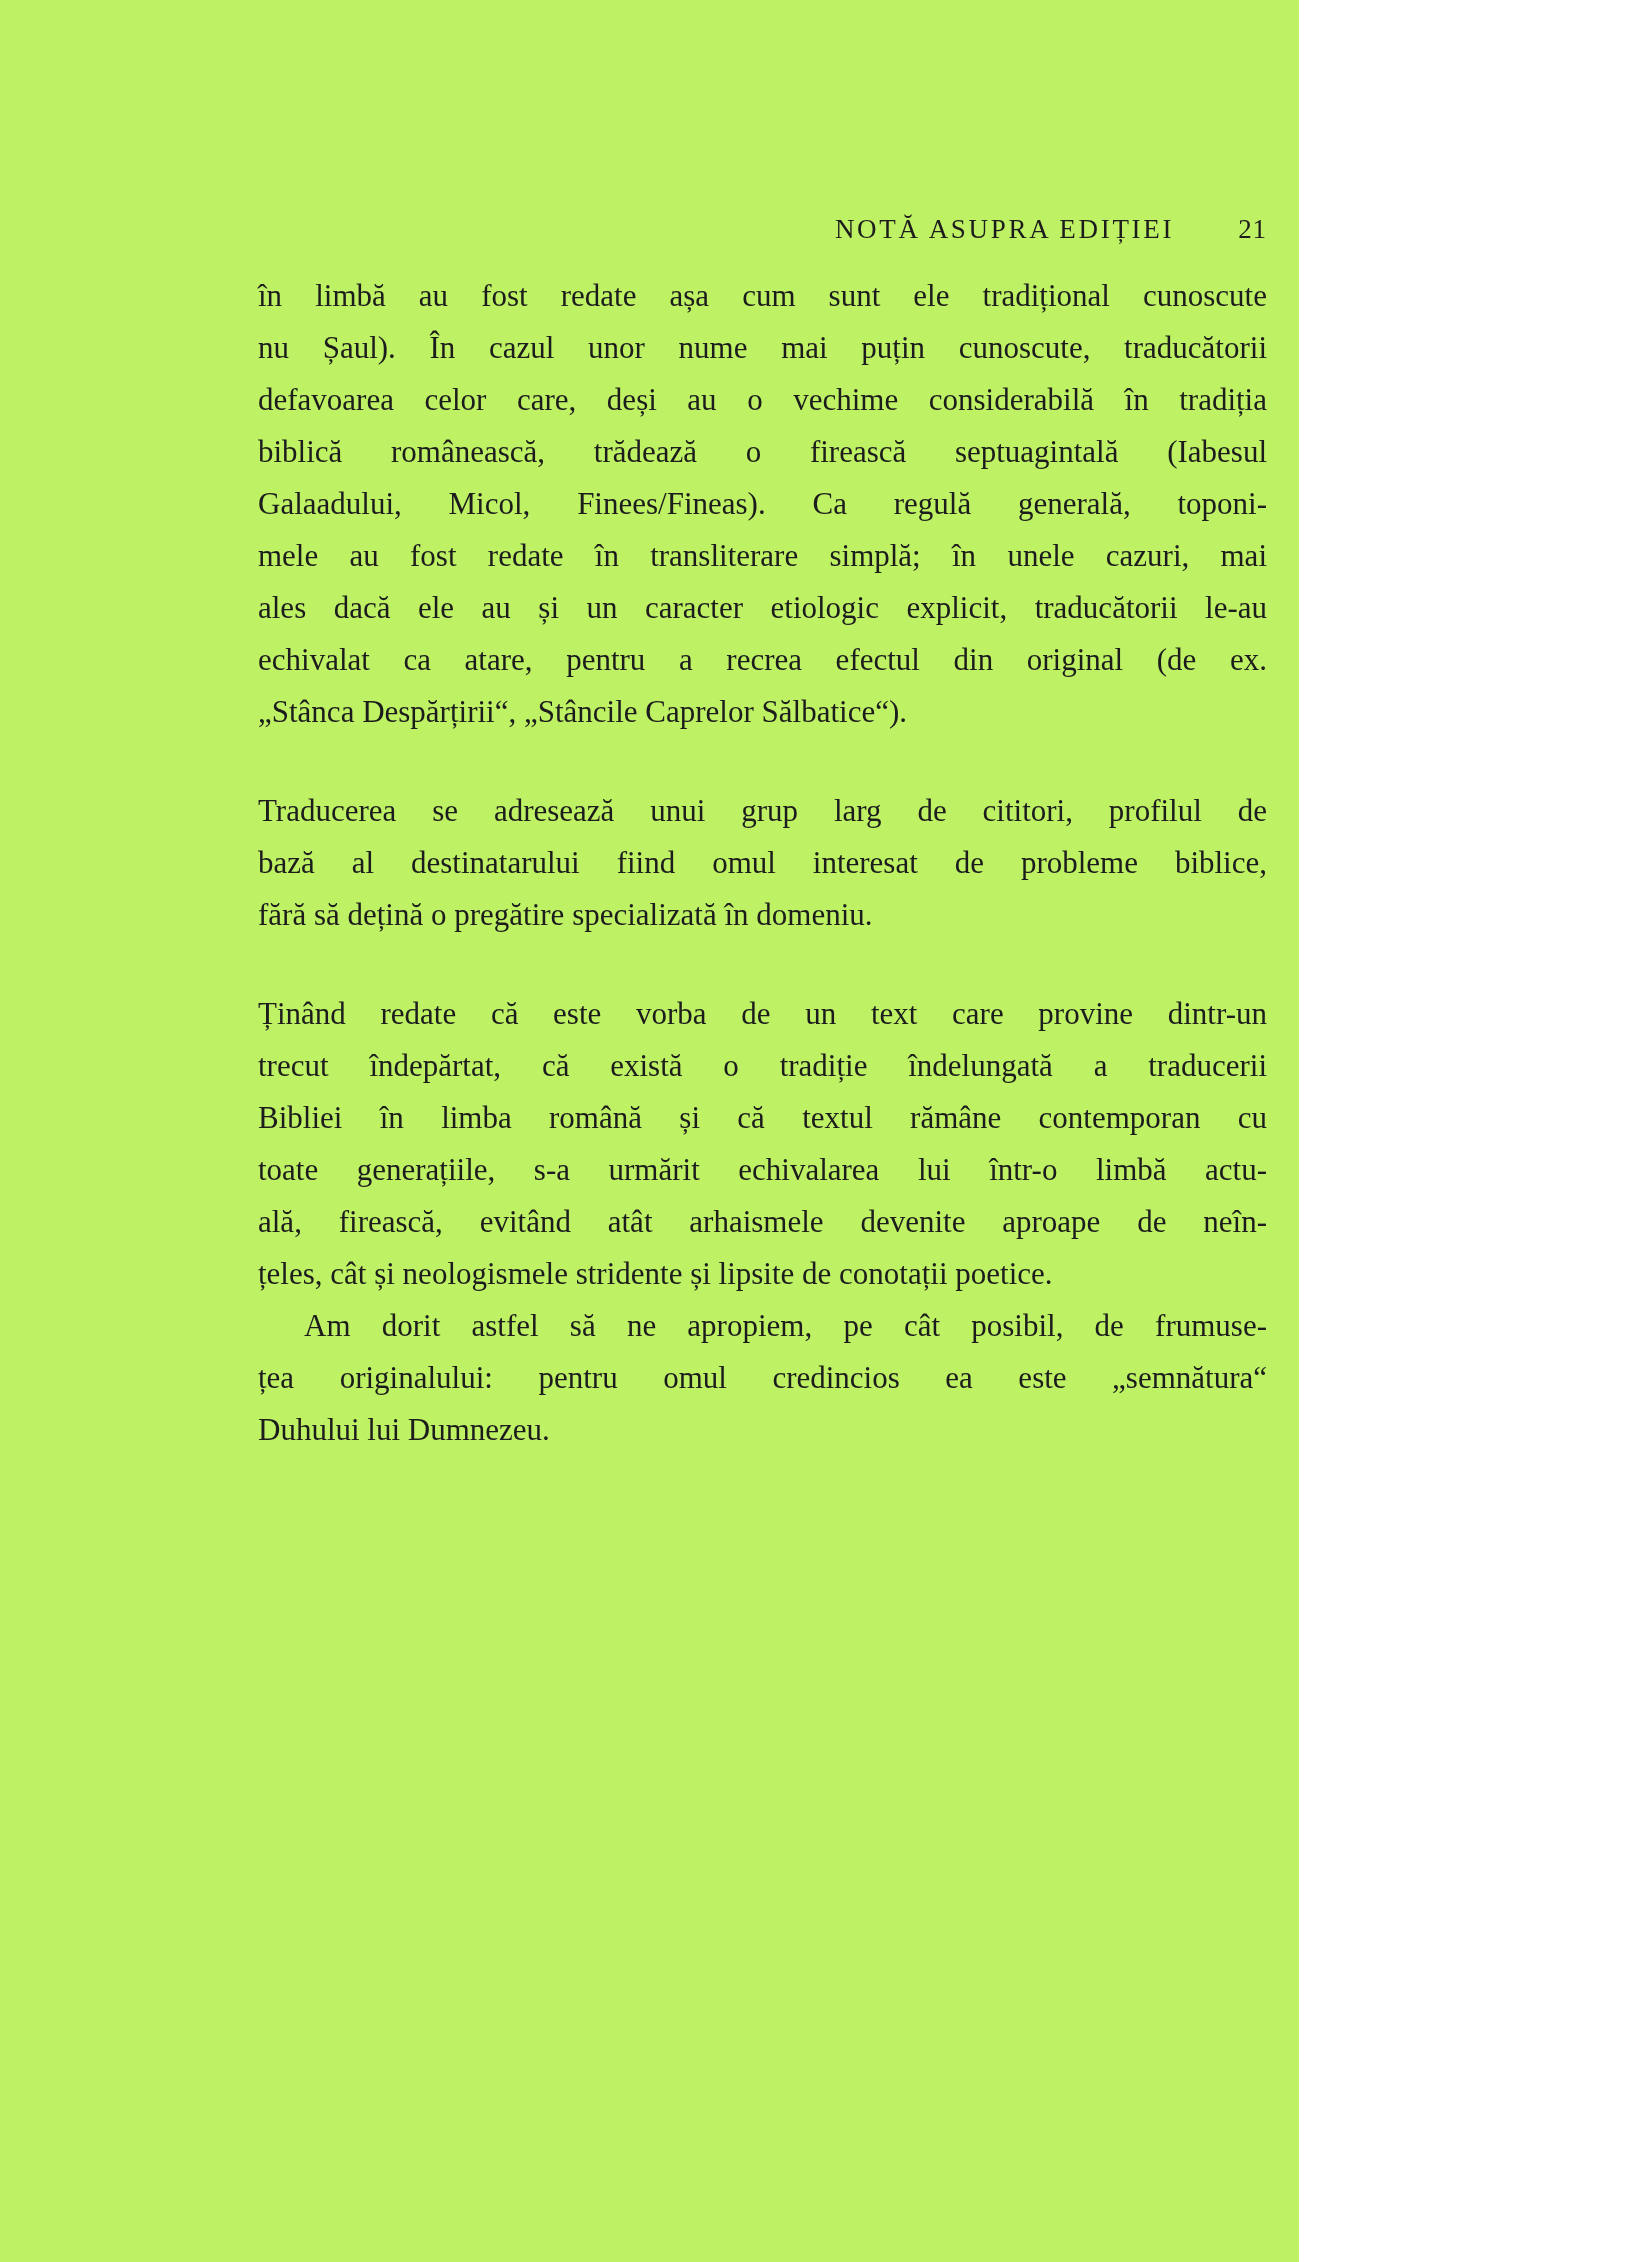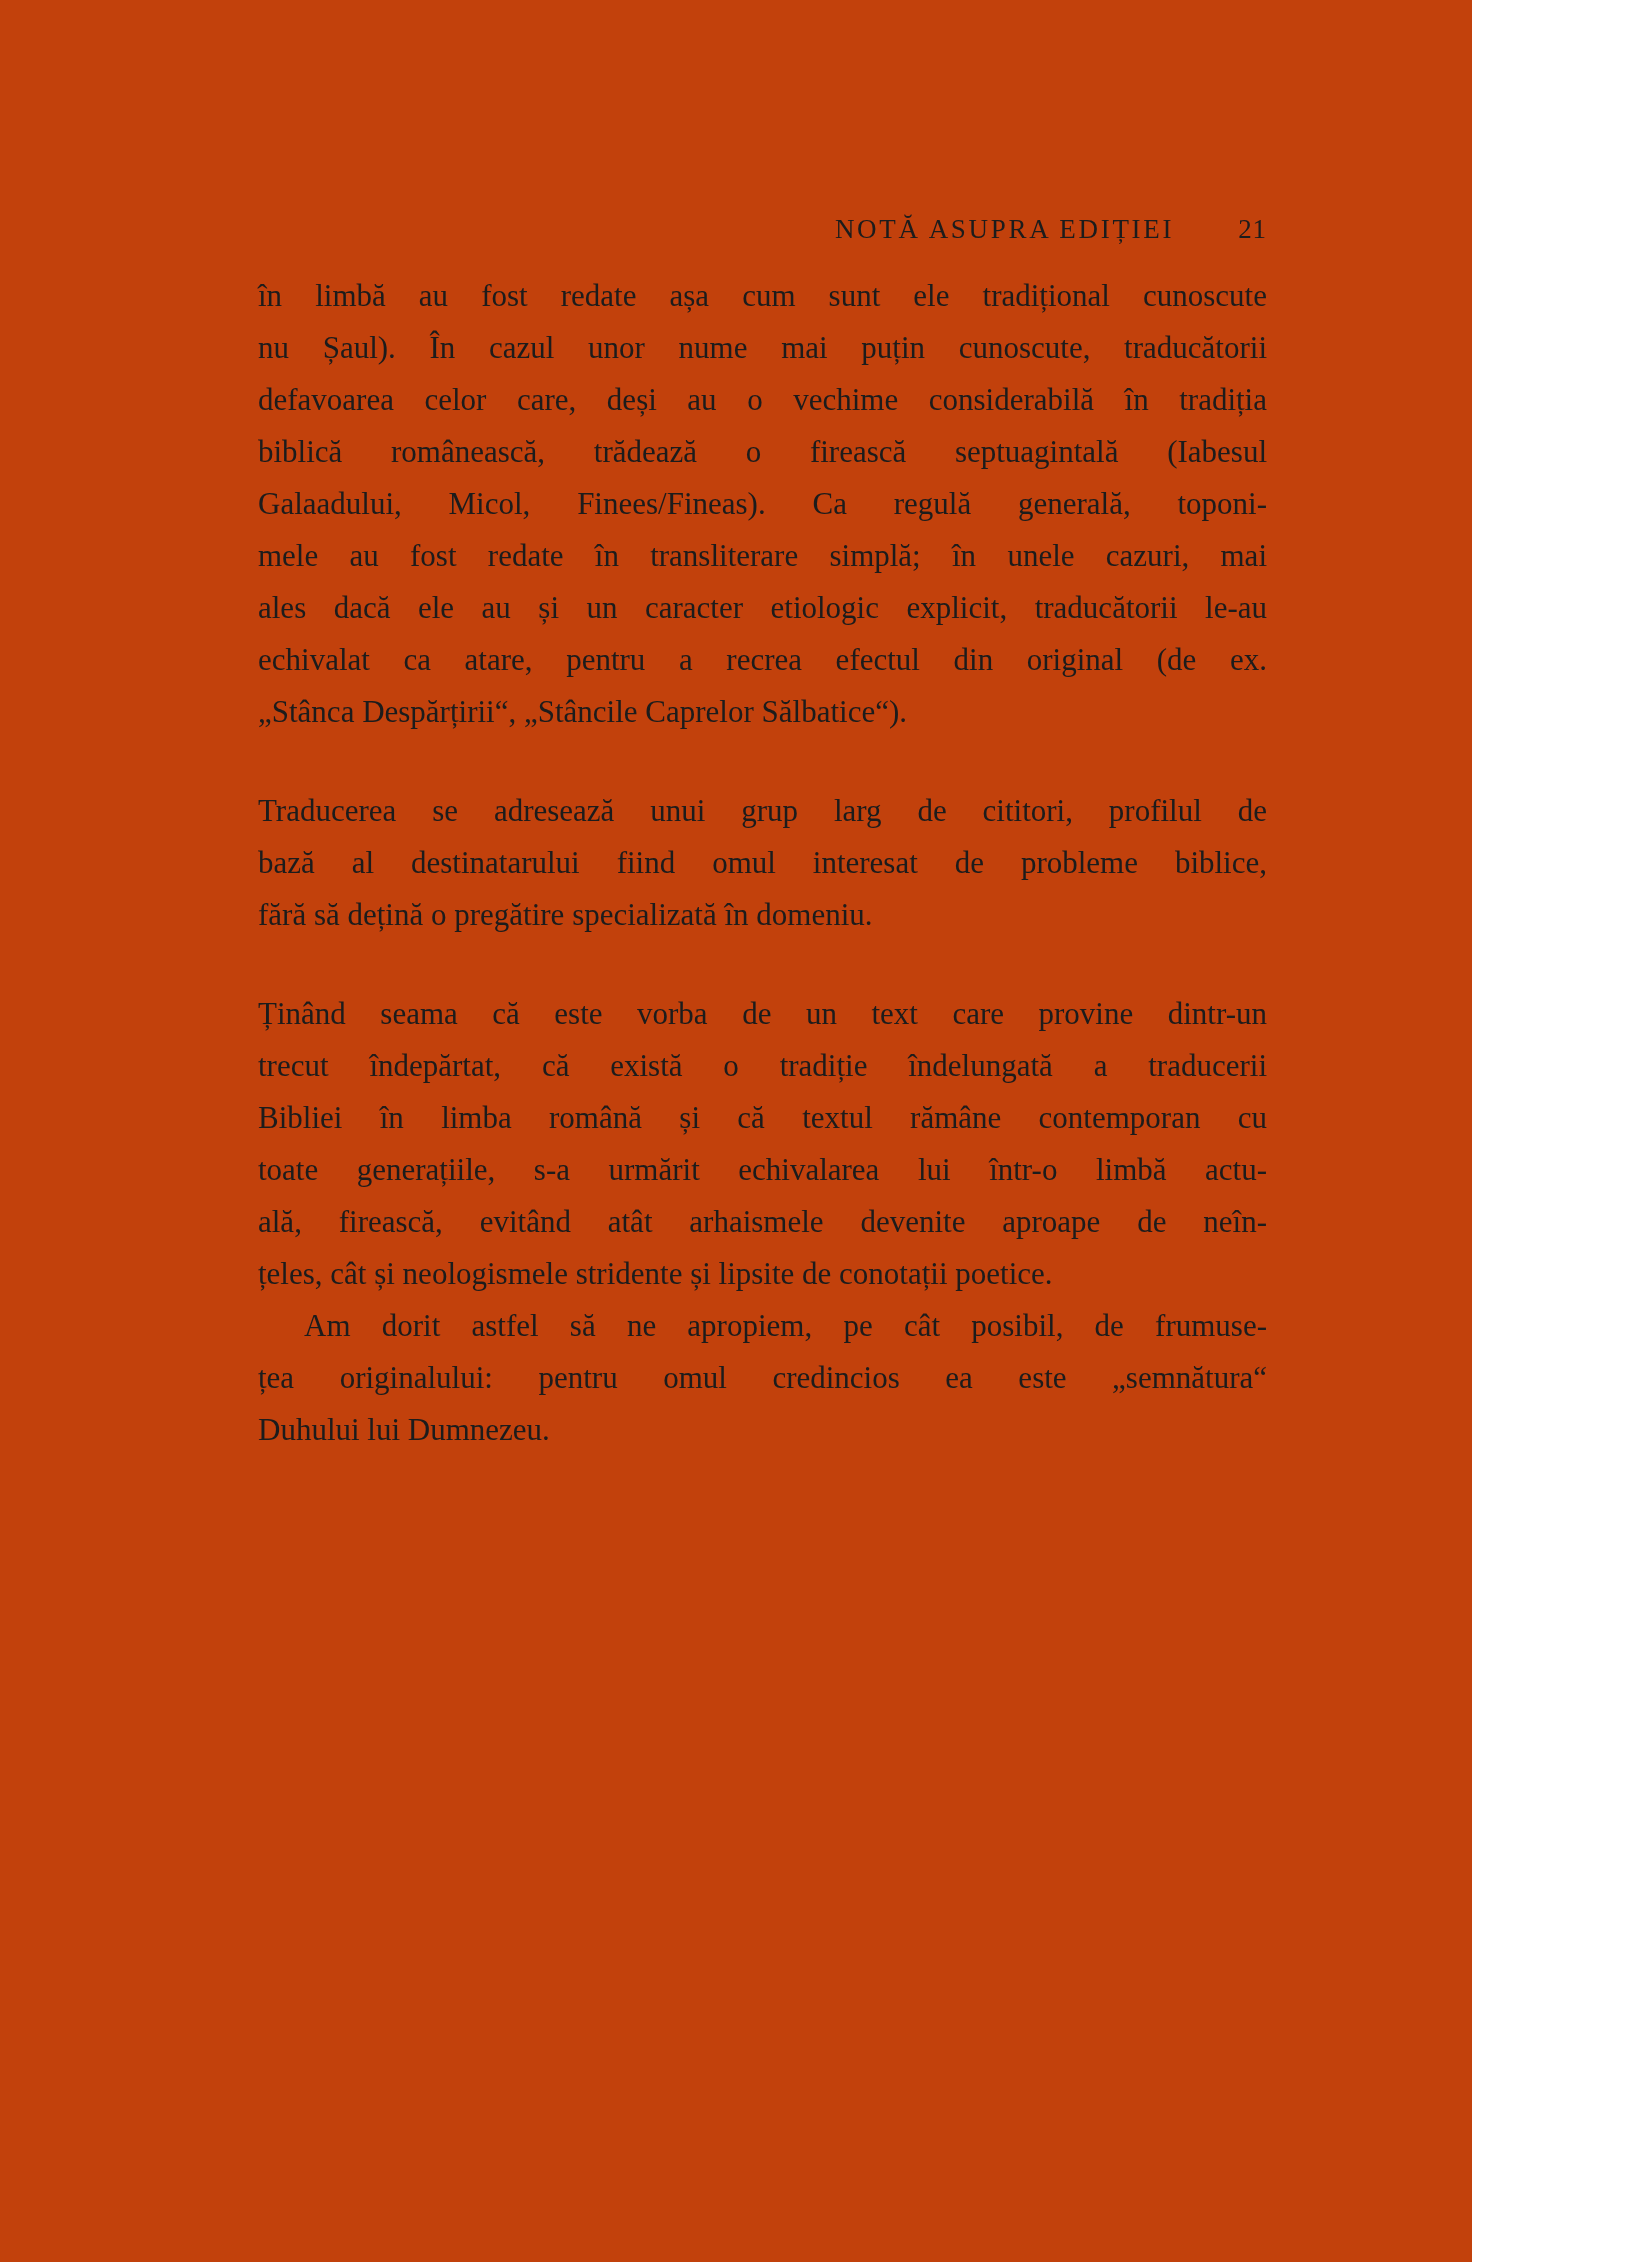--- a/index.html
+++ b/index.html
@@ -2,23 +2,23 @@
 <html style="font-size:14.3px"><head>
 <meta charset="utf-8">
 <style>
   html, body {
     margin: 0;
     padding: 0;
     background: #ffffff;
   }
   .page {
     position: relative;
-    width: 1472px;
+    width: 1299px;
     height: 2263px;
-    background: #c2410c;
+    background: #bef264;
     overflow: hidden;
     font-family: "Liberation Serif", "DejaVu Serif", serif;
     color: #1c1c1c;
   }
   .running-header {
     position: absolute;
     top: 212px;
     left: 258px;
     width: 1009px;
     display: flex;
@@ -80,21 +80,21 @@
         <div class="bodyline">ales dacă ele au și un caracter etiologic explicit, traducătorii le-au</div>
         <div class="bodyline">echivalat ca atare, pentru a recrea efectul din original (de ex.</div>
         <div class="bodyline last">„Stânca Despărțirii“, „Stâncile Caprelor Sălbatice“).</div>
       </div>
     <div class="para gap-before">
         <div class="bodyline">Traducerea se adresează unui grup larg de cititori, profilul de</div>
         <div class="bodyline">bază al destinatarului fiind omul interesat de probleme biblice,</div>
         <div class="bodyline last">fără să dețină o pregătire specializată în domeniu.</div>
       </div>
     <div class="para gap-before">
-        <div class="bodyline">Ținând seama că este vorba de un text care provine dintr-un</div>
+        <div class="bodyline">Ținând redate că este vorba de un text care provine dintr-un</div>
         <div class="bodyline">trecut îndepărtat, că există o tradiție îndelungată a traducerii</div>
         <div class="bodyline">Bibliei în limba română și că textul rămâne contemporan cu</div>
         <div class="bodyline">toate generațiile, s-a urmărit echivalarea lui într-o limbă actu-</div>
         <div class="bodyline">ală, firească, evitând atât arhaismele devenite aproape de neîn-</div>
         <div class="bodyline last">țeles, cât și neologismele stridente și lipsite de conotații poetice.</div>
       </div>
     <div class="para">
         <div class="bodyline indent">Am dorit astfel să ne apropiem, pe cât posibil, de frumuse-</div>
         <div class="bodyline">țea originalului: pentru omul credincios ea este „semnătura“</div>
         <div class="bodyline last">Duhului lui Dumnezeu.</div>

